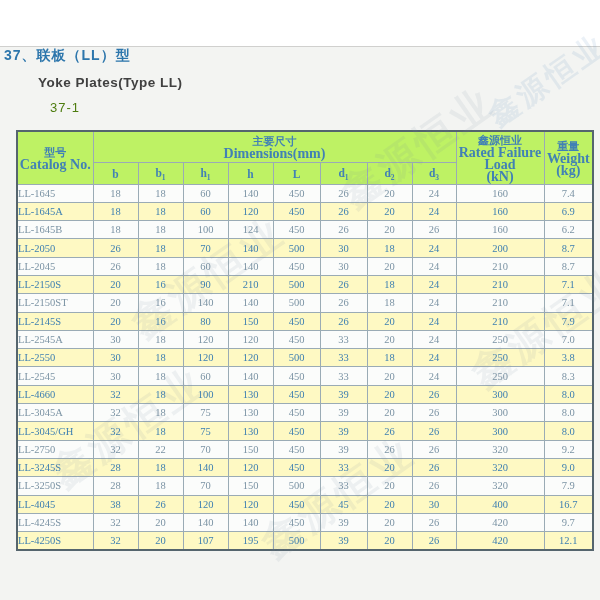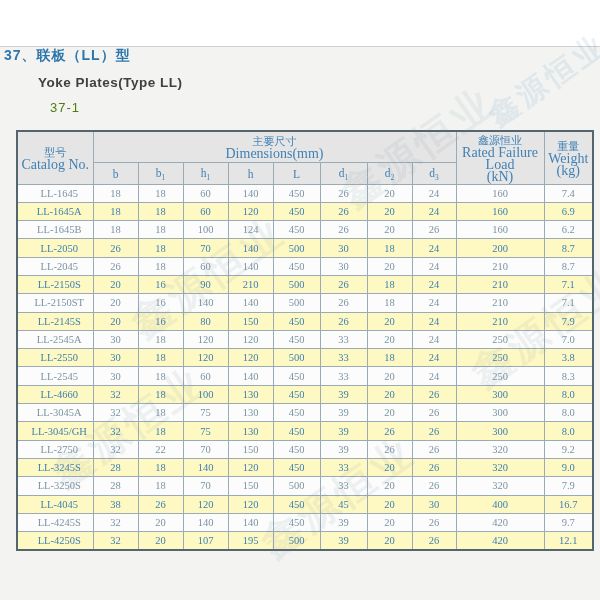--- a/index.html
+++ b/index.html
@@ -59,36 +59,36 @@
     border:2px solid #55656e;
     z-index:2;
   }
   table.spec th, table.spec td{
     border:1px solid #9aabb5;
     padding:0;
     text-align:center;
     overflow:hidden;
   }
   thead th{
-    background:#e5e5e5;
+    background:#bef264;
     color:#4181b5;
-    font-weight:normal;
+    font-weight:bold;
   }
   .hdr-cn{font-size:11px;line-height:14px;display:block;}
   .hdr-en{font-size:14px;line-height:12px;display:block;}
   .dim-letter{font-size:11.5px;color:#4181b5;}
   .dim-letter sub{font-size:7.5px;}
   tbody tr{height:18.3px;}
   tbody td{
     font-size:10.5px;
     color:#7b93a4;
   }
   tbody td.cat{
-    text-align:center;
-    padding-left:8px;
+    text-align:left;
+    padding-left:0;
   }
   tbody tr.alt{background:#fef9c3;}
   tbody tr.alt td{color:#3d7fb2;}
 </style>
 </head>
 <body>
 
 <div class="page-area"></div>
 
 <span class="wm wm1">鑫源恒业</span>

